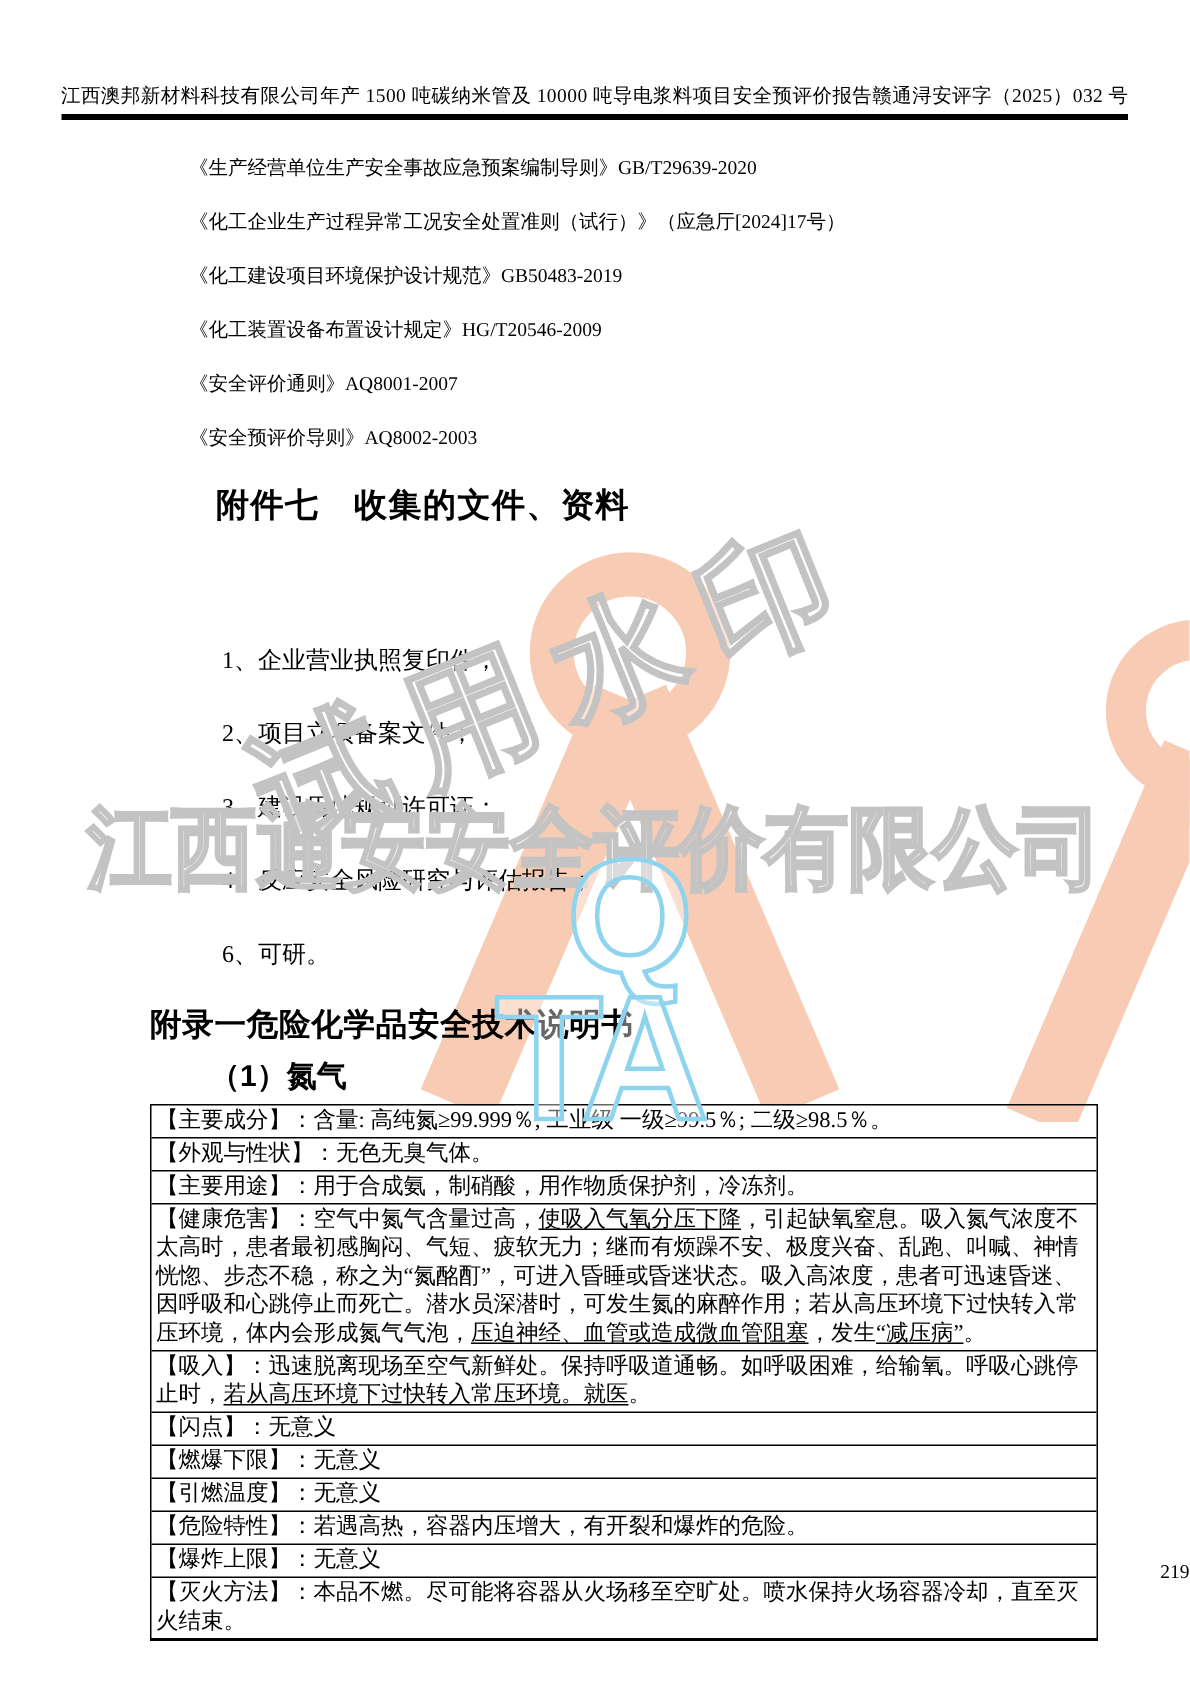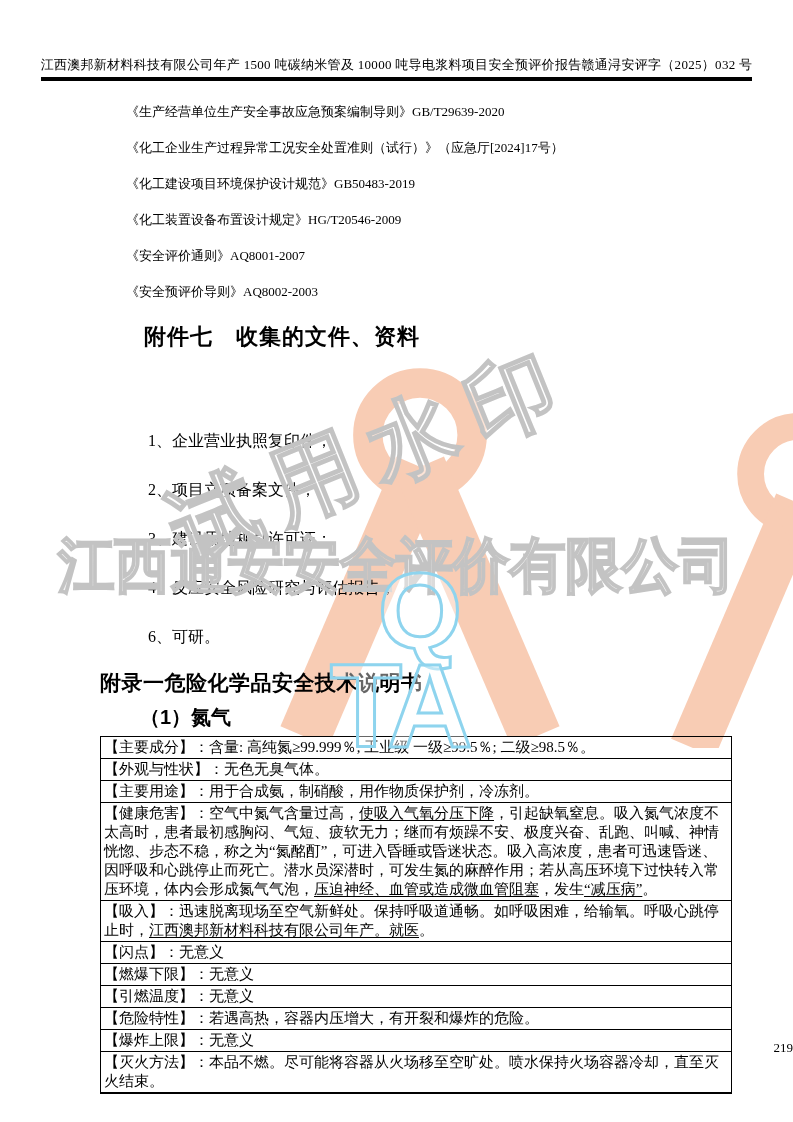--- a/index.html
+++ b/index.html
@@ -106,21 +106,21 @@
     </div>
 
   <div class="h-appendix1">附录一危险化学品安全技术说明书</div>
   <div class="h-nitrogen">（1）氮气</div>
 
   <div class="msds-table" id="msds-table">
       <div class="trow"><span>【主要成分】：</span><span>含量: 高纯氮≥99.999％; 工业级 一级≥99.5％; 二级≥98.5％。</span></div>
       <div class="trow"><span>【外观与性状】：</span><span>无色无臭气体。</span></div>
       <div class="trow"><span>【主要用途】：</span><span>用于合成氨，制硝酸，用作物质保护剂，冷冻剂。</span></div>
       <div class="trow"><span>【健康危害】：</span><span>空气中氮气含量过高，</span><span class="u">使吸入气氧分压下降</span><span>，引起缺氧窒息。吸入氮气浓度不太高时，患者最初感胸闷、气短、疲软无力；继而有烦躁不安、极度兴奋、乱跑、叫喊、神情恍惚、步态不稳，称之为“氮酩酊”，可进入昏睡或昏迷状态。吸入高浓度，患者可迅速昏迷、因呼吸和心跳停止而死亡。潜水员深潜时，可发生氮的麻醉作用；若从高压环境下过快转入常压环境，体内会形成氮气气泡，</span><span class="u">压迫神经、血管或造成微血管阻塞</span><span>，发生</span><span class="u">“减压病”</span><span>。</span></div>
-      <div class="trow"><span>【吸入】：</span><span>迅速脱离现场至空气新鲜处。保持呼吸道通畅。如呼吸困难，给输氧。呼吸心跳停止时，</span><span class="u">江西澳邦新材料科技有限公司年产。就医</span><span>。</span></div>
+      <div class="trow"><span>【吸入】：</span><span>迅速脱离现场至空气新鲜处。保持呼吸道通畅。如呼吸困难，给输氧。呼吸心跳停止时，</span><span class="u">若从高压环境下过快转入常压环境。就医</span><span>。</span></div>
       <div class="trow"><span>【闪点】：</span><span>无意义</span></div>
       <div class="trow"><span>【燃爆下限】：</span><span>无意义</span></div>
       <div class="trow"><span>【引燃温度】：</span><span>无意义</span></div>
       <div class="trow"><span>【危险特性】：</span><span>若遇高热，容器内压增大，有开裂和爆炸的危险。</span></div>
       <div class="trow"><span>【爆炸上限】：</span><span>无意义</span></div>
       <div class="trow"><span>【灭火方法】：</span><span>本品不燃。尽可能将容器从火场移至空旷处。喷水保持火场容器冷却，直至灭火结束。</span></div>
     </div>
 </div>
 
 <div class="footer">219</div>

